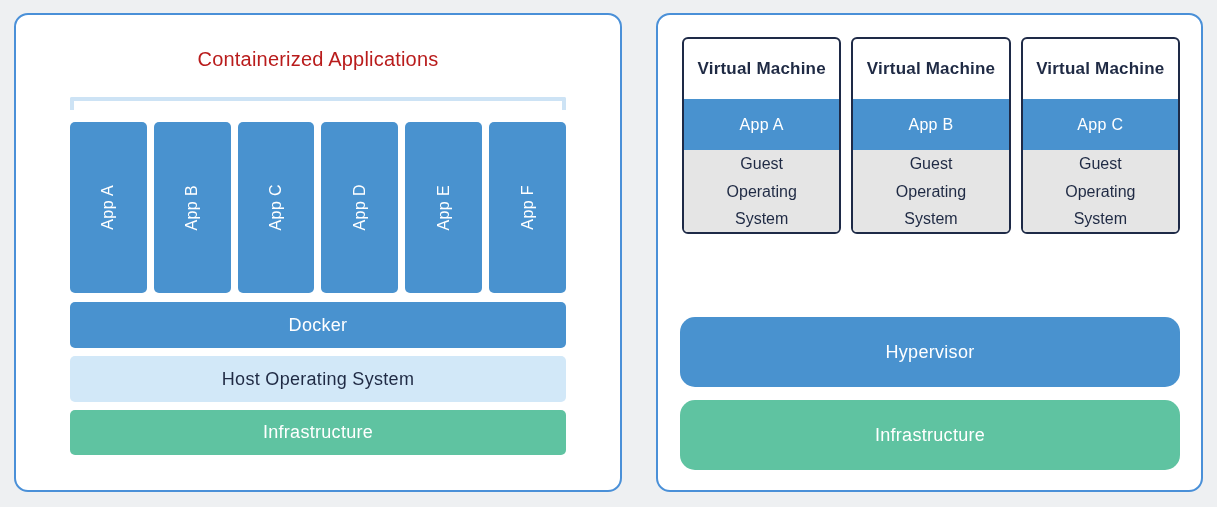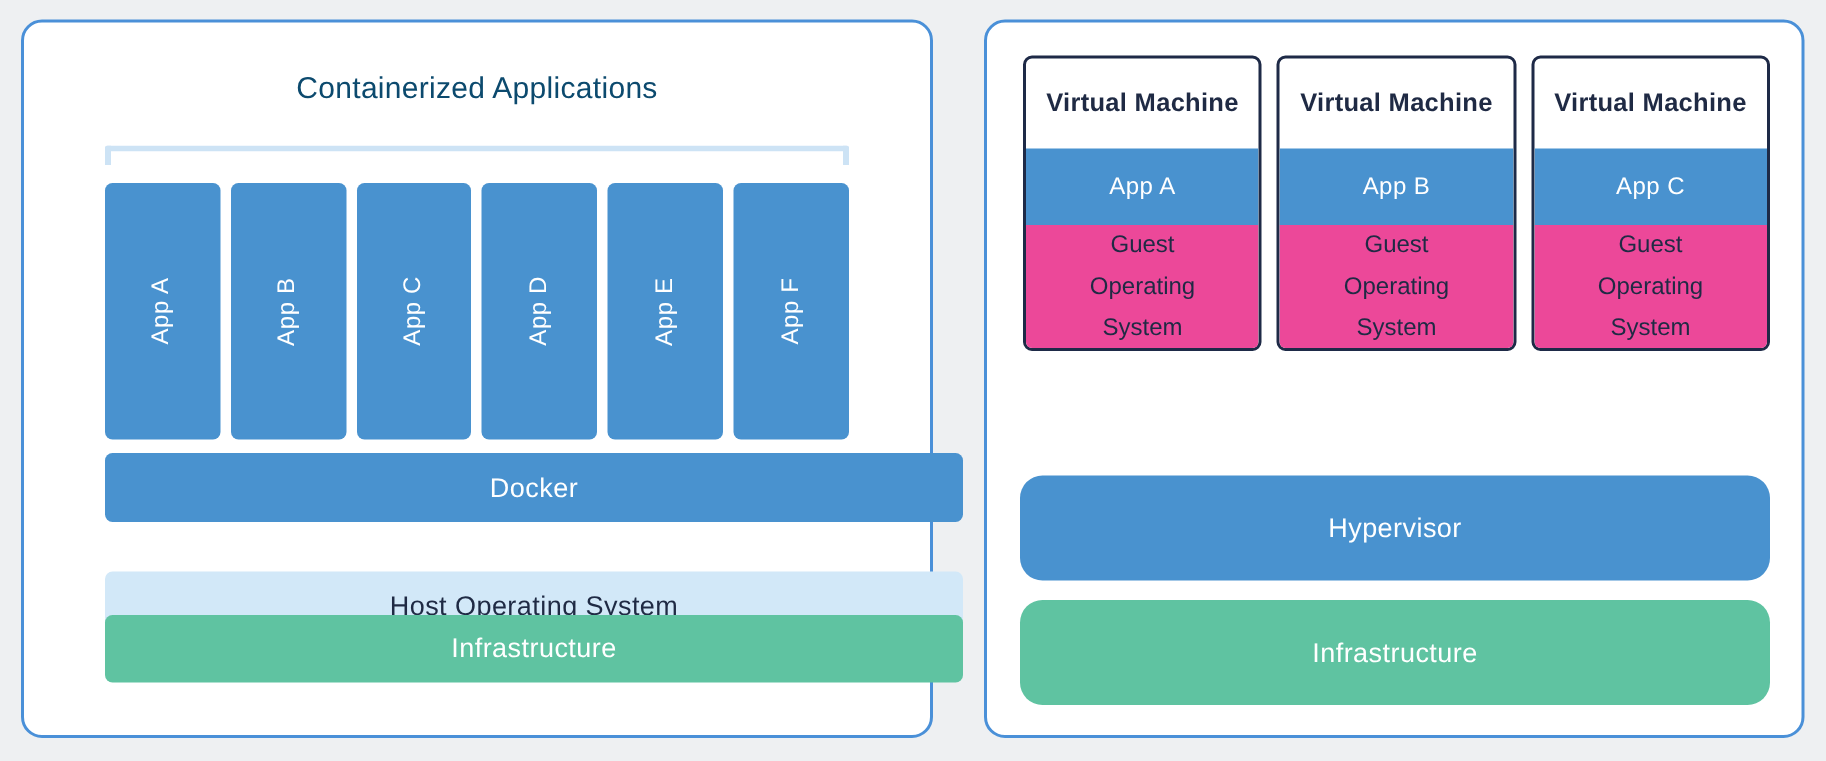--- a/index.html
+++ b/index.html
@@ -28,21 +28,21 @@
 
   .panel-title {
     position: absolute;
     top: 33px;
     left: 0;
     width: 100%;
     text-align: center;
     font-size: 20px;
     font-weight: 500;
     letter-spacing: 0.2px;
-    color: #0c4a6e;
+    color: #b91c1c;
   }
   .bracket {
     position: absolute;
     left: 54px;
     top: 82px;
     width: 496px;
     height: 13px;
     border-top: 4px solid #cde3f5;
     border-left: 4px solid #cde3f5;
     border-right: 4px solid #cde3f5;
@@ -69,34 +69,34 @@
     writing-mode: vertical-rl;
     transform: rotate(180deg);
     color: #ffffff;
     font-size: 16px;
     letter-spacing: 0.4px;
     white-space: nowrap;
   }
   .layer {
     position: absolute;
     left: 54px;
-    width: 572px;
+    width: 496px;
     height: 46px;
     border-radius: 5px;
     display: flex;
     align-items: center;
     justify-content: center;
     font-size: 18px;
     letter-spacing: 0.3px;
   }
   .layer.blue  { background: #4992cf; color: #ffffff; }
   .layer.light { background: #d2e8f8; color: #1f2a44; }
   .layer.green { background: #5fc3a1; color: #ffffff; }
   .layer.l1 { top: 287px; }
-  .layer.l2 { top: 341px; margin-top: 25px; }
+  .layer.l2 { top: 341px; }
   .layer.l3 { top: 395px; height: 45px; }
 
   
   .vm-row {
     position: absolute;
     left: 24px;
     top: 22px;
     width: 498px;
     height: 197px;
     display: flex;
@@ -126,21 +126,21 @@
     background: #4992cf;
     color: #ffffff;
     display: flex;
     align-items: center;
     justify-content: center;
     font-size: 16px;
     letter-spacing: 0.3px;
   }
   .vm-os {
     flex: 1;
-    background: #ec4899;
+    background: #e5e5e5;
     color: #1f2a44;
     display: flex;
     align-items: center;
     justify-content: center;
     text-align: center;
     font-size: 16px;
     line-height: 1.7;
     padding: 0 36px;
   }
   .rlayer {

